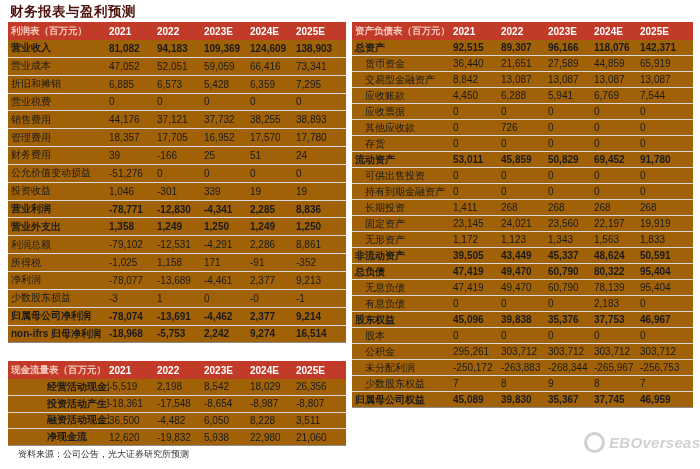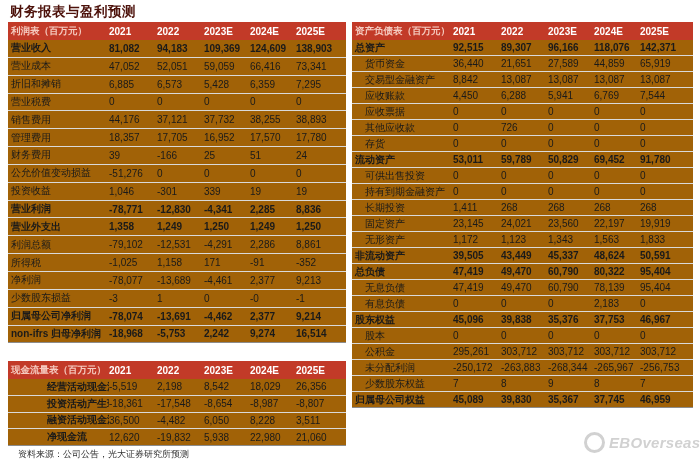--- a/index.html
+++ b/index.html
@@ -276,21 +276,21 @@
       <span class="tlabel">存货</span>
       <span class="tcell">0</span>
       <span class="tcell">0</span>
       <span class="tcell">0</span>
       <span class="tcell">0</span>
       <span class="tcell">0</span>
     </div>
     <div class="trow bold">
       <span class="tlabel">流动资产</span>
       <span class="tcell">53,011</span>
-      <span class="tcell">59,789</span>
+      <span class="tcell">45,859</span>
       <span class="tcell">50,829</span>
       <span class="tcell">69,452</span>
       <span class="tcell">91,780</span>
     </div>
     <div class="trow indent">
       <span class="tlabel">可供出售投资</span>
       <span class="tcell">0</span>
       <span class="tcell">0</span>
       <span class="tcell">0</span>
       <span class="tcell">0</span>

